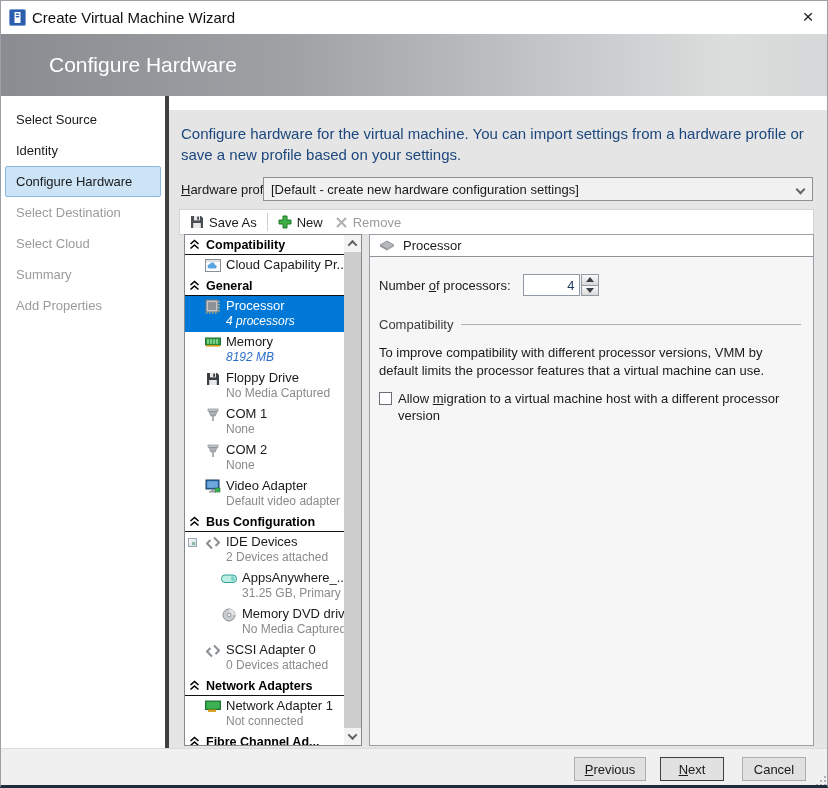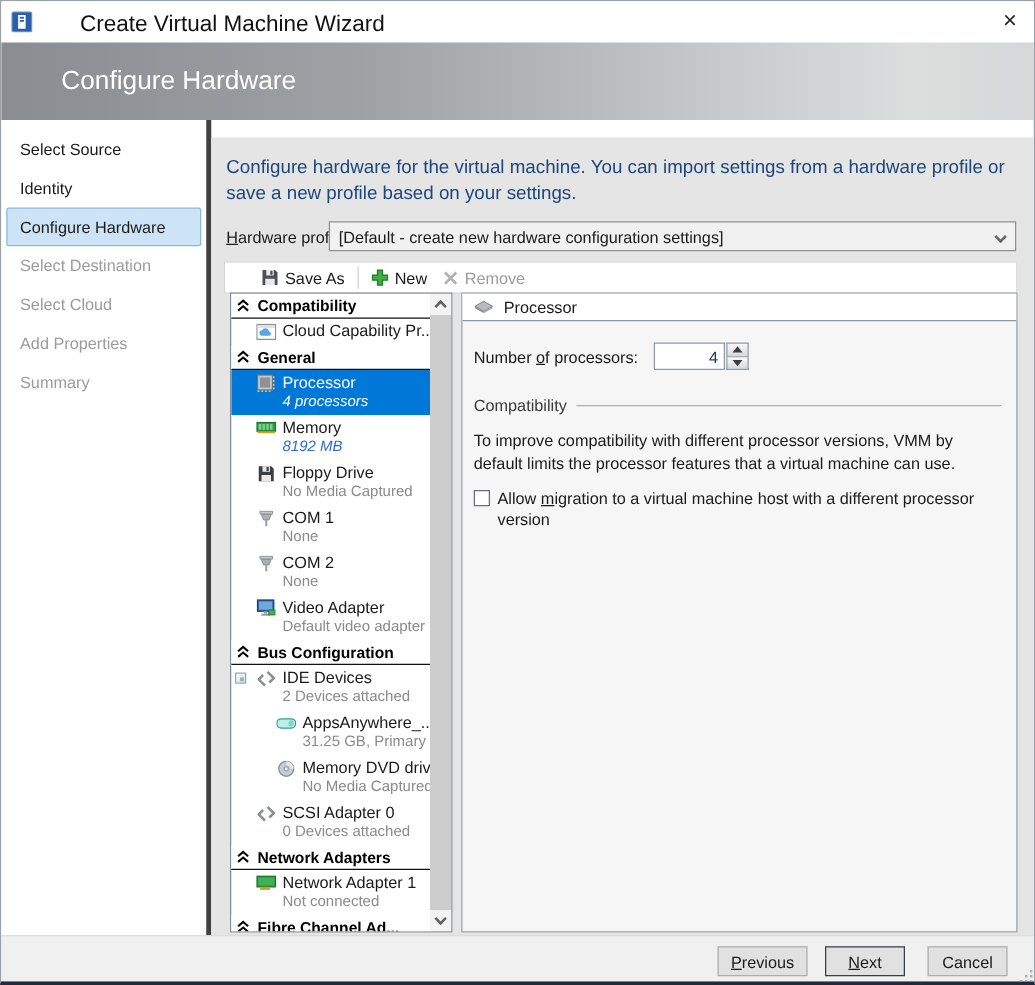--- a/index.html
+++ b/index.html
@@ -5,21 +5,21 @@
   * { margin:0; padding:0; box-sizing:border-box; }
   html,body { background:#cfd3d7; }
   body { font-family:"Liberation Sans", sans-serif; }
   #window {
     position:relative; width:828px; height:788px; background:#fff;
     border:1px solid #9aa0a6; border-bottom:3px solid #1d2b3a; overflow:hidden;
   }
   
   .titlebar { position:absolute; left:0; top:0; width:828px; height:33px; background:#fff; }
   .app-icon { position:absolute; left:8px; top:8px; width:17px; height:17px; }
-  .title-text { position:absolute; left:31px; top:8px; font-size:18px; color:#111;margin-left:32px; }
+  .title-text { position:absolute; left:31px; top:8px; font-size:15px; color:#111; }
   .close-btn { position:absolute; right:6px; top:2px; width:30px; height:28px; display:flex;
     align-items:center; justify-content:center; font-size:19px; color:#222; cursor:pointer; font-weight:300;}
   
   .hero { position:absolute; left:0; top:33px; width:828px; height:62px;
     background:linear-gradient(to right,#898d91 0%,#9ea2a5 35%,#c8cacc 70%,#dcdddd 88%,#d5d7d8 100%); }
   .hero-title { position:absolute; left:48px; top:0; line-height:62px; font-size:21px; color:#fff; font-weight:400; }
   
   .sidebar { position:absolute; left:0; top:95px; width:168px; height:652px; background:#fff;
     border-right:4px solid #404040; padding-top:8px; }
   .side-item { height:31px; display:flex; align-items:center; margin:0 4px; padding:0 10px;
@@ -31,21 +31,21 @@
   .main { position:absolute; left:168px; top:109px; width:660px; height:652px; background:#e5e5e5; }
   .intro { position:absolute; left:12px; top:13px; width:636px; font-size:15px; line-height:21px; color:#1c477d; }
   .profile-label { position:absolute; left:12px; top:72px; font-size:13px; color:#1a1a1a; }
   .profile-select { position:absolute; left:94px; top:67px; width:550px; height:24px;
     background:#f1f1f1; border:1px solid #8f8f8f; font-size:13px; color:#1a1a1a;
     display:flex; align-items:center; padding:0 22px 0 7px; cursor:pointer; }
   .dd-chev { position:absolute; right:8px; top:8px; width:7px; height:7px;
     border-left:2px solid #666; border-bottom:2px solid #666; transform:rotate(-45deg); }
   
   .toolbar { position:absolute; left:10px; top:99px; width:635px; height:26px; background:#fff;
-    border:1px solid #d4d4d4; display:flex; align-items:center; padding-left:23px; font-size:13px; }
+    border:1px solid #d4d4d4; display:flex; align-items:center; padding-left:4px; font-size:13px; }
   .tb-btn { display:flex; align-items:center; gap:5px; padding:0 6px; height:22px; cursor:pointer; color:#1a1a1a; }
   .tb-btn.disabled { color:#9b9b9b; cursor:default; }
   .tb-sep { width:1px; height:18px; background:#d0d0d0; margin:0 4px; }
   
   .tree-panel { position:absolute; left:15px; top:124px; width:178px; height:512px;
     background:#fff; border:1px solid #848a90; overflow:hidden; }
   .tree-content { position:absolute; left:0; top:0; width:160px; height:510px; overflow:hidden; }
   .t-sec { height:20px; display:flex; align-items:center; gap:6px; padding-left:4px;
     border-bottom:1px solid #111; font-weight:bold; font-size:12.5px; color:#000; background:#fff; cursor:pointer; }
   .t-item { position:relative; display:flex; align-items:flex-start; padding:2px 0 3px 19px; cursor:pointer; }
@@ -124,22 +124,22 @@
   <div class="hero">
     <div class="hero-title">Configure Hardware</div>
   </div>
 
   <div class="sidebar">
     <div class="side-item done">Select Source</div>
     <div class="side-item done">Identity</div>
     <div class="side-item current">Configure Hardware</div>
     <div class="side-item future">Select Destination</div>
     <div class="side-item future">Select Cloud</div>
+    <div class="side-item future">Summary</div>
     <div class="side-item future">Add Properties</div>
-    <div class="side-item future">Summary</div>
   </div>
 
   <div class="main">
 
     <div class="intro">Configure hardware for the virtual machine. You can import settings from a hardware profile or save a new profile based on your settings.</div>
 
     <div class="profile-label"><span class="ak">H</span><span>ardware profile:</span></div>
     <div class="profile-select">
       <span>[Default - create new hardware configuration settings]</span>
       <span class="dd-chev"></span>

